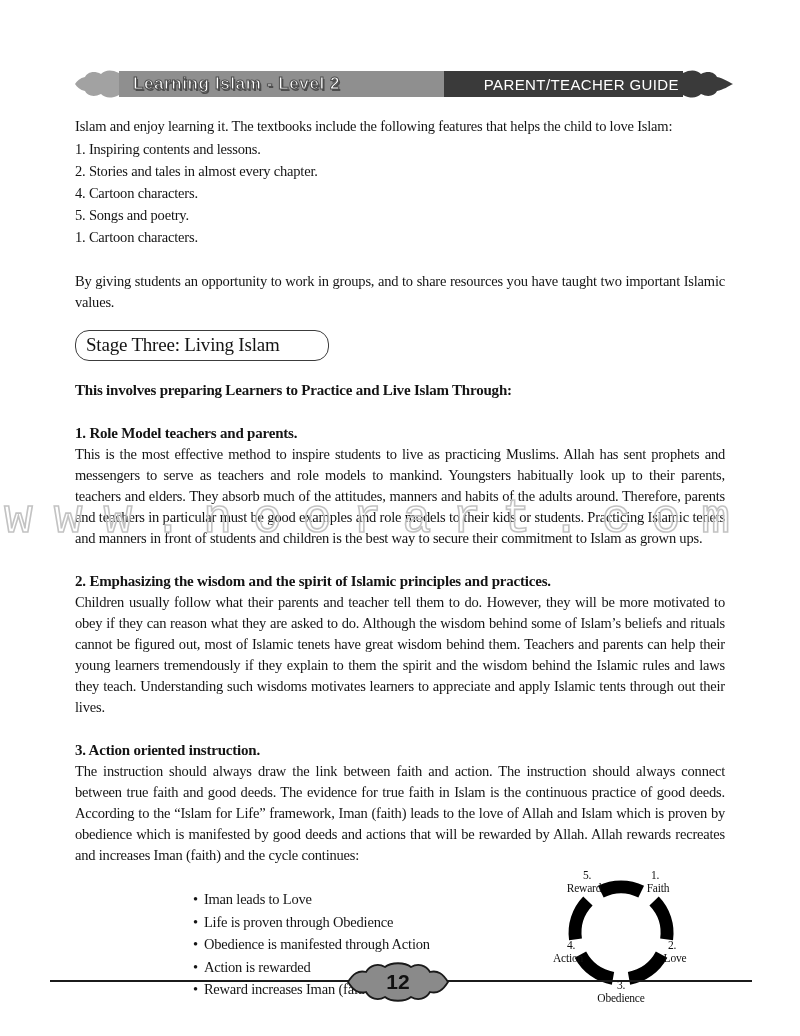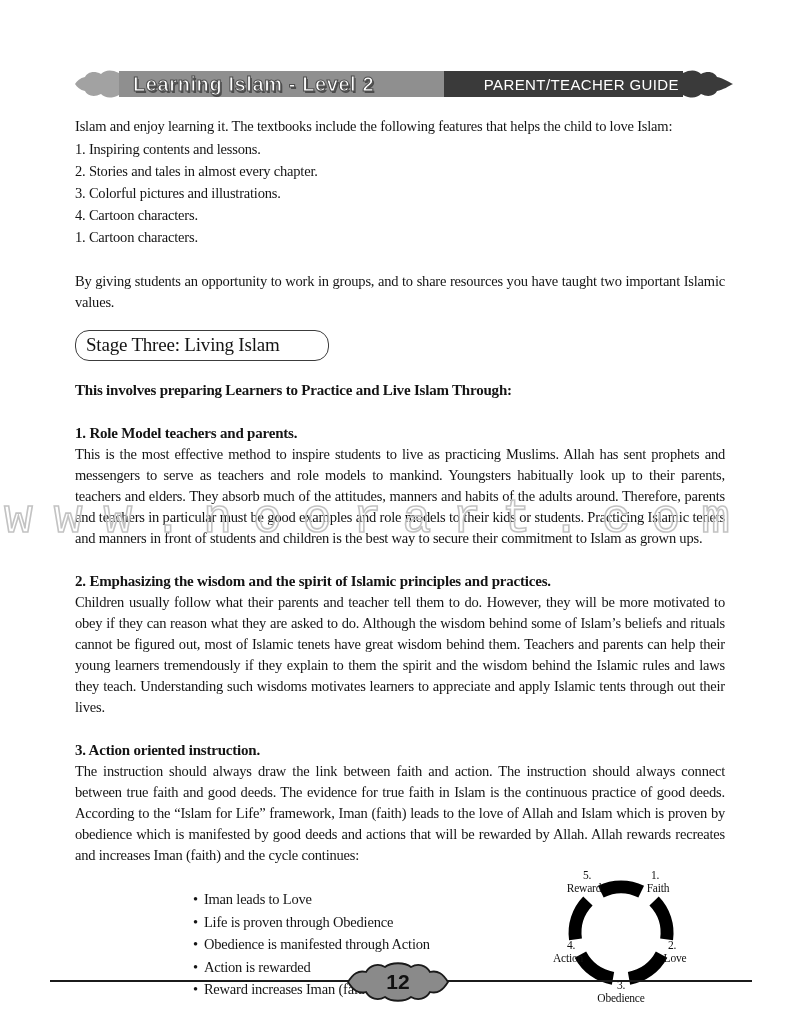--- a/index.html
+++ b/index.html
@@ -43,21 +43,21 @@
   .bar-dark{
     flex:0 0 auto;
     margin:5px 0;
     background:#3a3a3a;
     display:flex;align-items:center;
     padding:0 4px 0 40px;
   }
   .book-title{
     font-family:"Liberation Sans", sans-serif;
     font-weight:bold;
-    font-size:20px;
+    font-size:17px;
     color:#ffffff;
     letter-spacing:0.6px;
     -webkit-text-stroke:1px #4d4d4d;
     text-shadow:1.5px 1.5px 0 rgba(70,70,70,0.9);
   }
   .guide-label{
     font-family:"Liberation Sans", sans-serif;
     font-size:15px;
     color:#ffffff;
     letter-spacing:0.4px;
@@ -156,22 +156,22 @@
     </svg>
   </div>
 
   <div class="content">
 
     <p class="lead">Islam and enjoy learning it. The textbooks include the following features that helps the child to love Islam:</p>
 
     <div class="features">
       <p>1. Inspiring contents and lessons.</p>
       <p>2. Stories and tales in almost every chapter.</p>
-      <p>3. Colorful pictures and illustrations.</p>
       <p>4. Cartoon characters.</p>
+      <p>5. Songs and poetry.</p>
       <p>1. Cartoon characters.</p>
     </div>
 
     <p class="group-note">By giving students an opportunity to work in groups, and to share resources you have taught two important Islamic values.</p>
 
     <div class="stage-box">
       <span>Stage Three: Living Islam</span>
     </div>
 
     <p class="heading-bold">This involves preparing Learners to Practice and Live Islam Through:</p>

